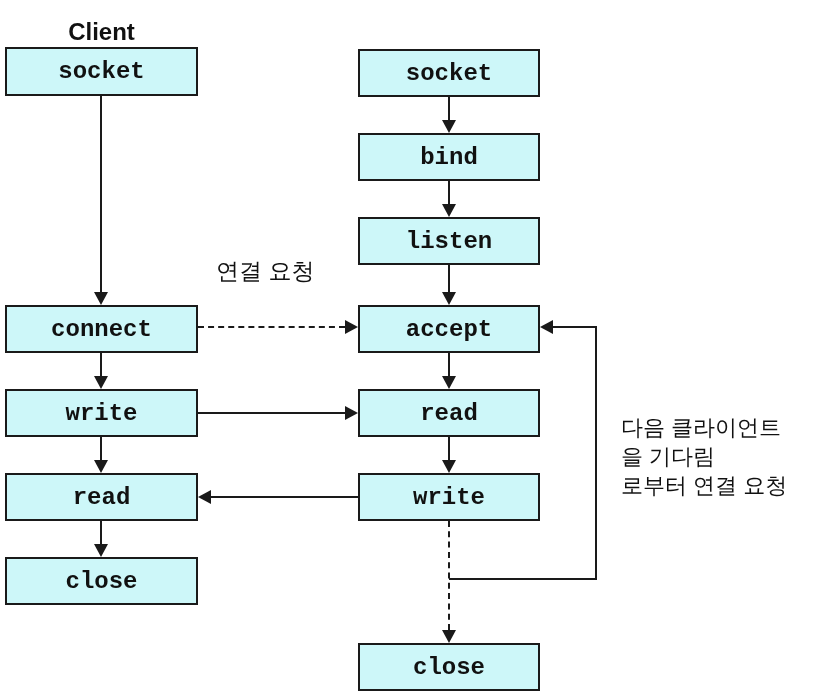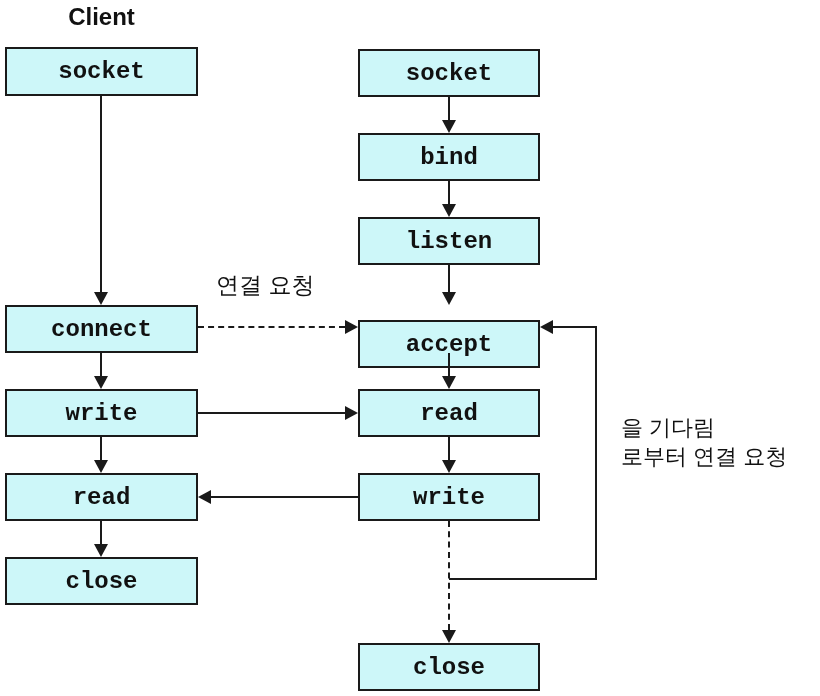--- a/index.html
+++ b/index.html
@@ -75,32 +75,32 @@
     line-height: 29px;
     color: #111;
     white-space: nowrap;
   }
 </style>
 </head>
 <body>
 
 <div class="canvas">
 
-  <div class="col-title" style="left:5px; top:3px; width:193px;">Client</div>
+  <div class="col-title" style="left:5px; top:18px; width:193px;">Client</div>
 
   <div class="box client" style="top:47px; height:49px;">socket</div>
   <div class="box client" style="top:305px;">connect</div>
   <div class="box client" style="top:389px;">write</div>
   <div class="box client" style="top:473px;">read</div>
   <div class="box client" style="top:557px;">close</div>
 
   <div class="box server" style="top:49px;">socket</div>
   <div class="box server" style="top:217px;">listen</div>
   <div class="box server" style="top:133px;">bind</div>
-  <div class="box server" style="top:320px;text-align:right;">accept</div>
+  <div class="box server" style="top:305px;text-align:right;">accept</div>
   <div class="box server" style="top:389px;">read</div>
   <div class="box server" style="top:473px;">write</div>
   <div class="box server" style="top:643px;">close</div>
 
   <div class="vline" style="left:100px; top:95px; height:198px;"></div>
   <div class="arr down" style="left:94px; top:292px;"></div>
 
   <div class="vline" style="left:100px; top:353px; height:24px;"></div>
   <div class="arr down" style="left:94px; top:376px;"></div>
 
@@ -123,31 +123,32 @@
   <div class="arr down" style="left:442px; top:376px;"></div>
 
   <div class="vline" style="left:448px; top:437px; height:24px;"></div>
   <div class="arr down" style="left:442px; top:460px;"></div>
 
   <div class="vdash" style="left:448px; top:521px; height:109px;"></div>
   <div class="arr down" style="left:442px; top:630px;"></div>
 
   <div class="hdash" style="left:198px; top:326px; width:147px;"></div>
   <div class="arr right" style="left:345px; top:320px;"></div>
-  <div class="annotation" style="left:216px; top:270px;">연결 요청</div>
+  <div class="annotation" style="left:216px; top:256px;">연결 요청</div>
 
   <div class="hline" style="left:198px; top:412px; width:147px;"></div>
   <div class="arr right" style="left:345px; top:406px;"></div>
 
   <div class="arr left" style="left:198px; top:490px;"></div>
   <div class="hline" style="left:211px; top:496px; width:147px;"></div>
 
   <div class="hline" style="left:449px; top:578px; width:148px;"></div>
   <div class="vline" style="left:595px; top:326px; height:254px;"></div>
   <div class="hline" style="left:553px; top:326px; width:44px;"></div>
   <div class="arr left" style="left:540px; top:320px;"></div>
 
   <div class="note" style="left:621px; top:413px;">
+    <div>다음 클라이언트</div>
     <div>을 기다림</div>
     <div>로부터 연결 요청</div>
   </div>
 
 </div>
 
 </body></html>

